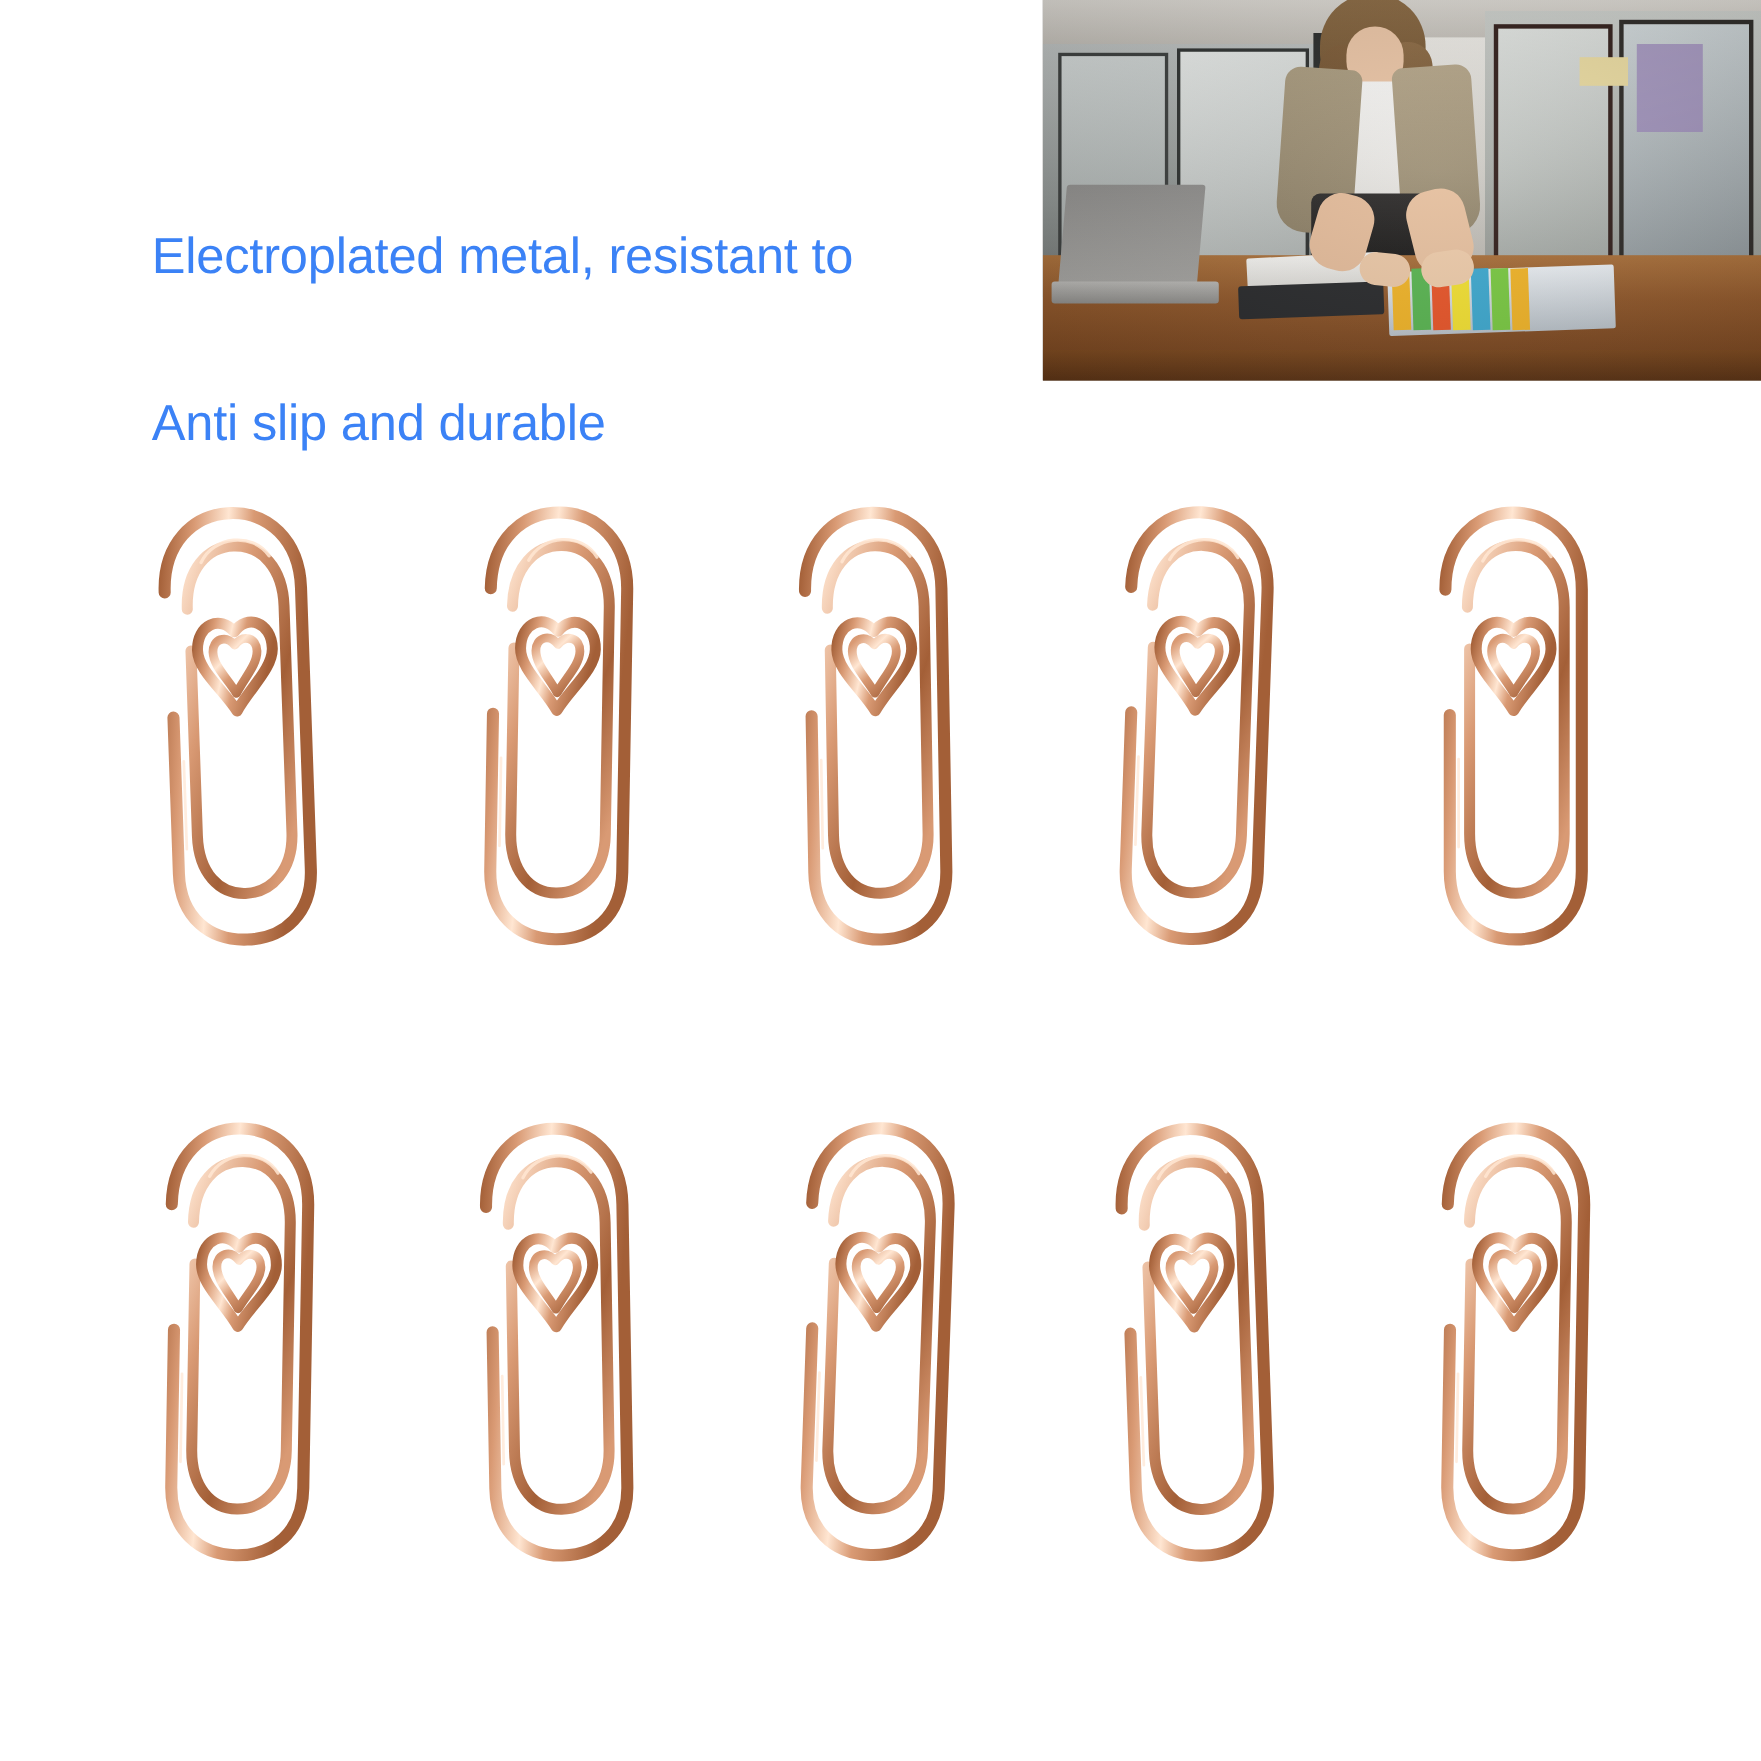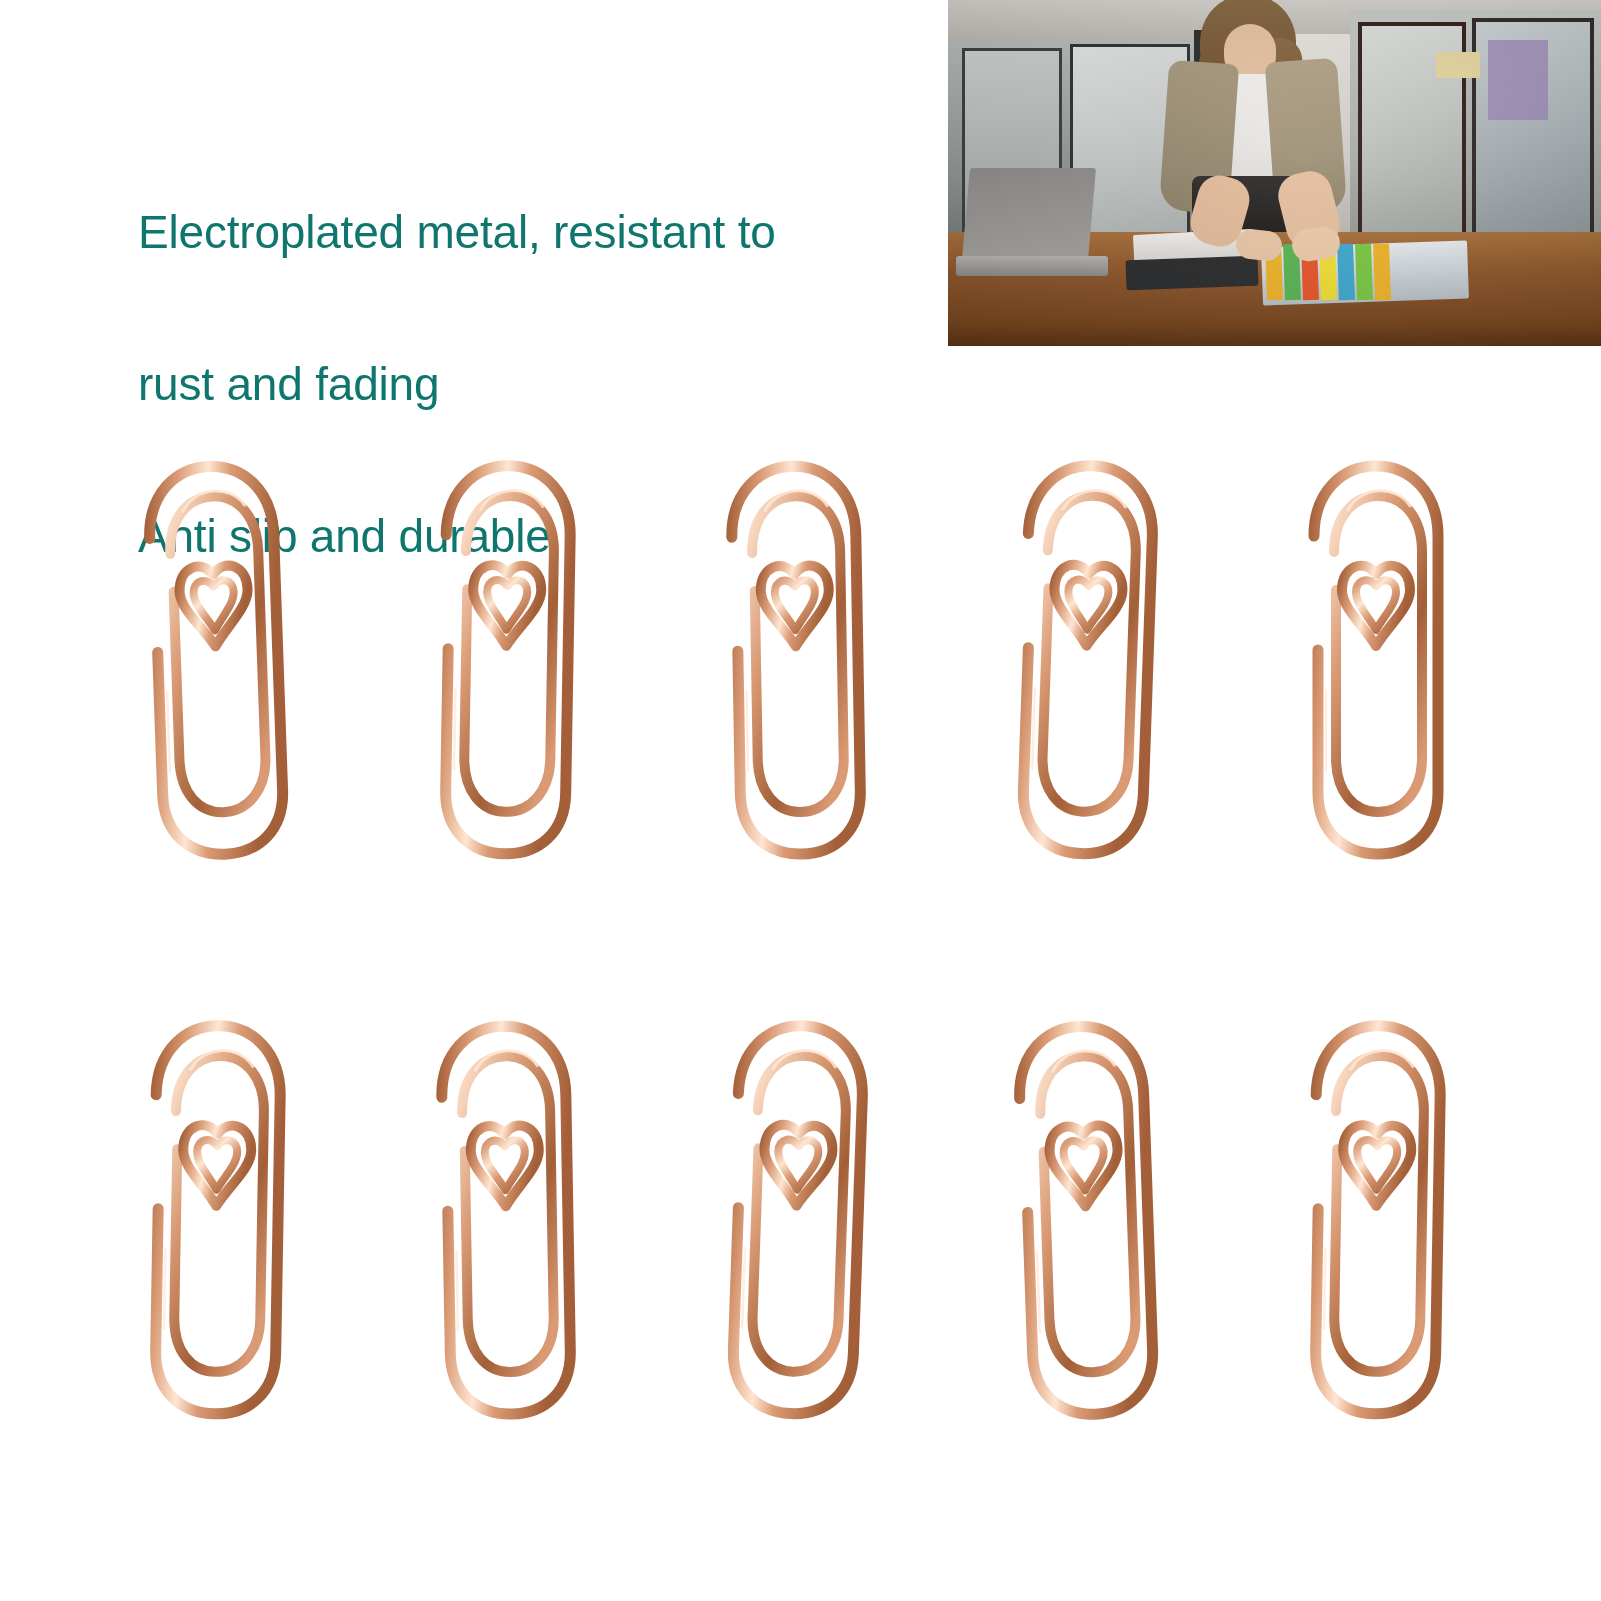--- a/index.html
+++ b/index.html
@@ -14,21 +14,21 @@
     overflow: hidden;
     font-family: "Liberation Sans", sans-serif;
   }
 
   
   #headline {
     position: absolute;
     left: 138px;
     top: 106px;
     width: 720px;
-    color: #0f766e;
+    color: #3b82f6;
     font-size: 46px;
     line-height: 1.10;
     font-weight: 400;
     letter-spacing: -0.2px;
     white-space: pre-wrap;
   }
   .headline-line { display: block; }
 
   
   #inset-photo {
@@ -243,21 +243,20 @@
     height: 440px;
     position: relative;
   }
   .clip-cell svg { display: block; }
 </style>
 </head>
 <body>
 
 <div id="headline">
   <span class="headline-line">Electroplated metal, resistant to</span>
-  <span class="headline-line">rust and fading</span>
   <span class="headline-line">Anti slip and durable</span>
 </div>
 
 <div id="inset-photo">
   <div class="ip ip-ceiling"></div>
   <div class="ip ip-leftwall"></div>
   <div class="ip ip-leftglass"></div>
   <div class="ip ip-leftglass2"></div>
   <div class="ip ip-corridor"></div>
   <div class="ip ip-mullion"></div>

